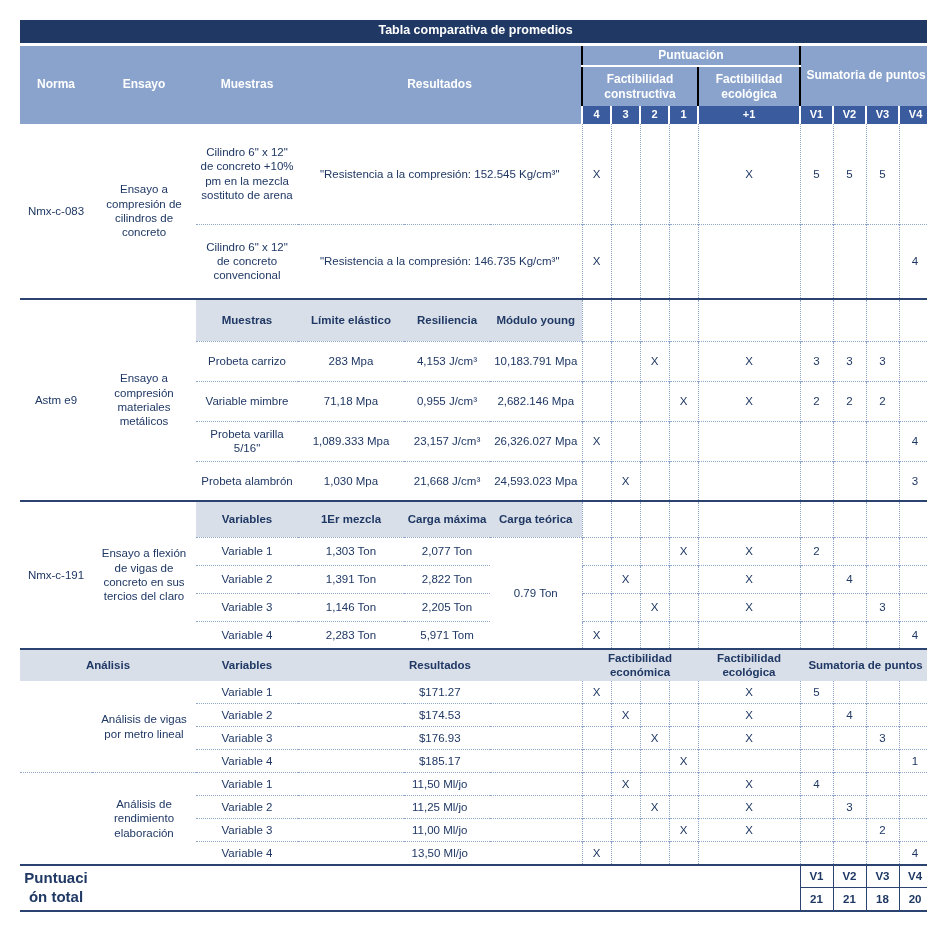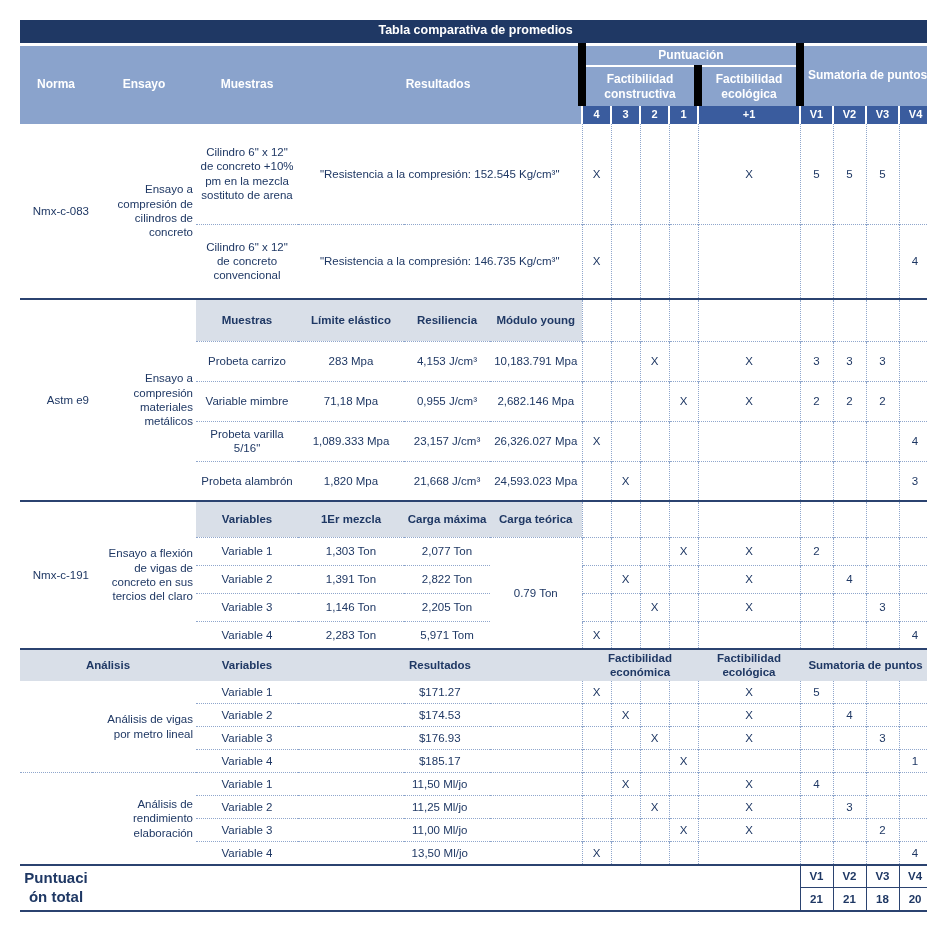--- a/index.html
+++ b/index.html
@@ -3,25 +3,25 @@
 <meta charset="utf-8">
 <style>
   *{box-sizing:border-box}
   html,body{margin:0;padding:0;background:#fff}
   body{width:927px;height:925px;font-family:"Liberation Sans",sans-serif;color:#1F3864}
   .wrap{padding:20px}
   table{border-collapse:collapse;table-layout:fixed;width:911px;font-size:11.5px;border-bottom:2px solid #2B4370}
   td,th{padding:1px 3px;vertical-align:middle;text-align:center;line-height:1.25;font-weight:normal;word-wrap:break-word}
   .title-cell{background:#1F3864;color:#fff;font-weight:bold;font-size:12.5px;height:24px;border-bottom:3px solid #fff}
   th.h{background:#8AA3CC;color:#fff;font-weight:bold;font-size:12px}
-  th.wl{border-left:8px solid #000000}
+  th.wl{border-left:2px solid #000000}
   th.wb{border-bottom:2px solid #fff}
   tr.score-hdr th{background:#3A5C9E;color:#fff;font-weight:bold;font-size:11px;height:18px;border-left:2px solid #fff}
   .band{background:#D9DFE8;font-weight:bold;color:#1F3864}
-  .lft{text-align:right}
+  .lft{text-align:center}
   .bold{font-weight:bold}
   .dv{border-left:1px dotted #8FA6CC}
   .dvr{border-right:1px dotted #8FA6CC}
   tr.dot td{border-top:1px dotted #8FA6CC}
   tr.sec td{border-top:2px solid #2B4370}
   .fv{border-left:1px solid #2B4370}
   .fvb{border-bottom:1px solid #2B4370}
   .frr{border-right:1px solid #2B4370}
   .ft-label{font-size:15px}
 </style>
@@ -166,21 +166,21 @@
     <td class="dv"></td>
     <td class="dv"></td>
     <td class="dv"></td>
     <td class="dv"></td>
     <td class="dv"></td>
     <td class="dv"></td>
     <td class="dv dvr">4</td>
   </tr>
   <tr class="dot" style="height:40px">
     <td>Probeta alambrón</td>
-    <td>1,820 Mpa</td>
+    <td>1,030 Mpa</td>
     <td>21,668 J/cm³</td>
     <td>24,593.023 Mpa</td>
     <td class="dv"></td>
     <td class="dv">X</td>
     <td class="dv"></td>
     <td class="dv"></td>
     <td class="dv"></td>
     <td class="dv"></td>
     <td class="dv"></td>
     <td class="dv"></td>

